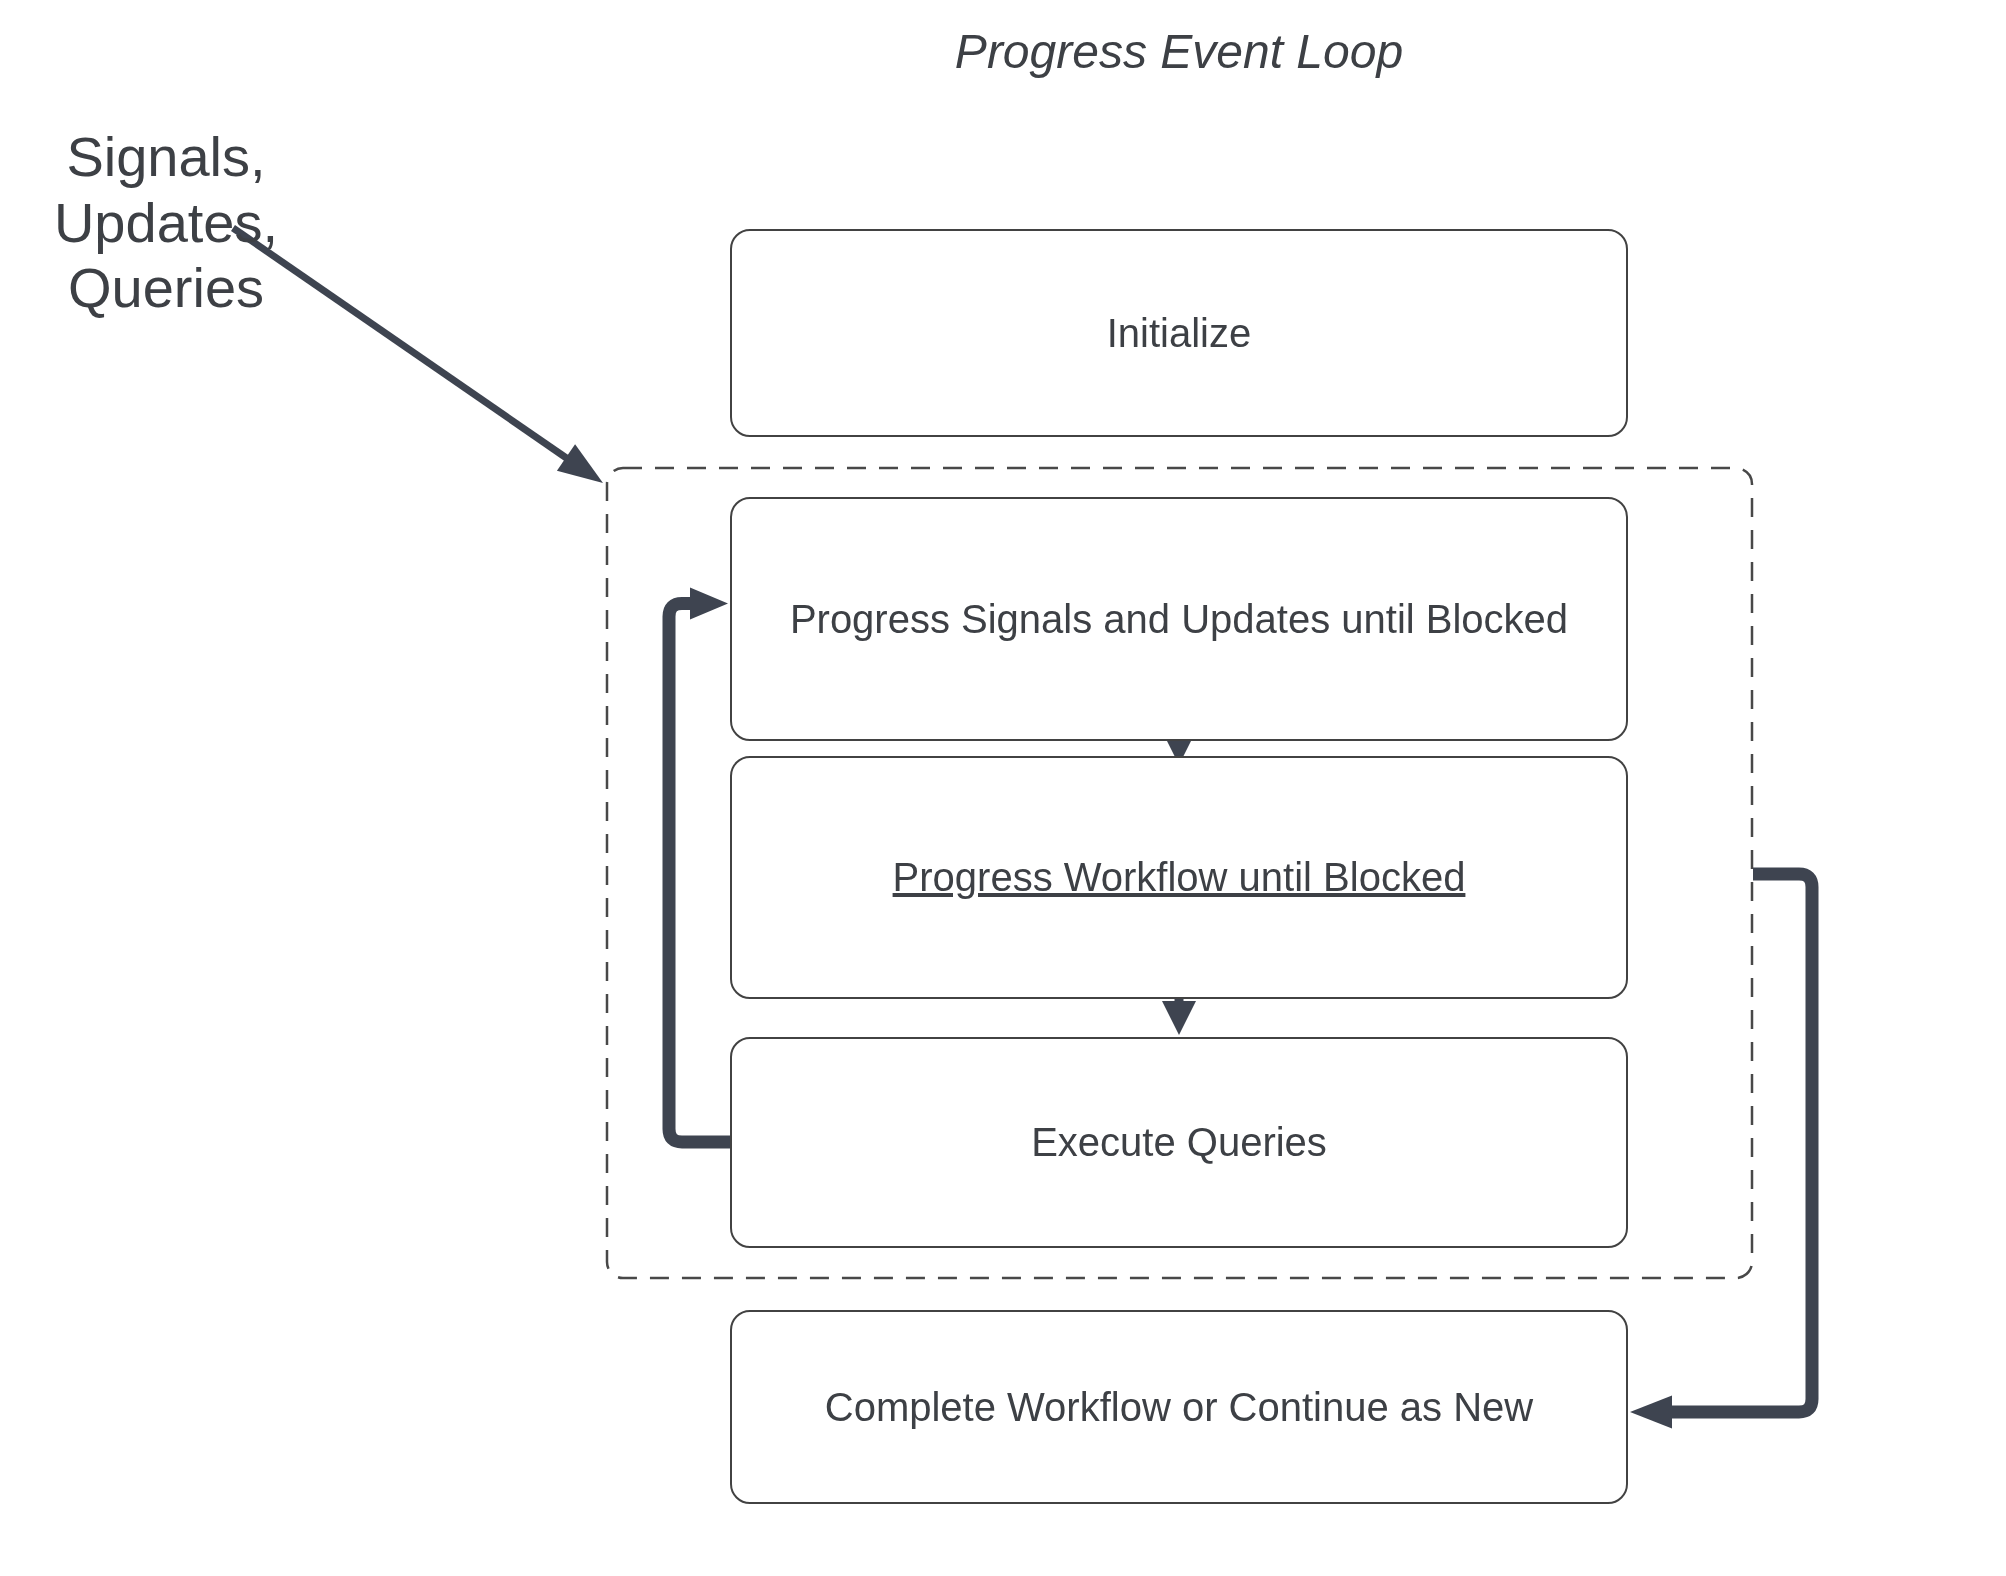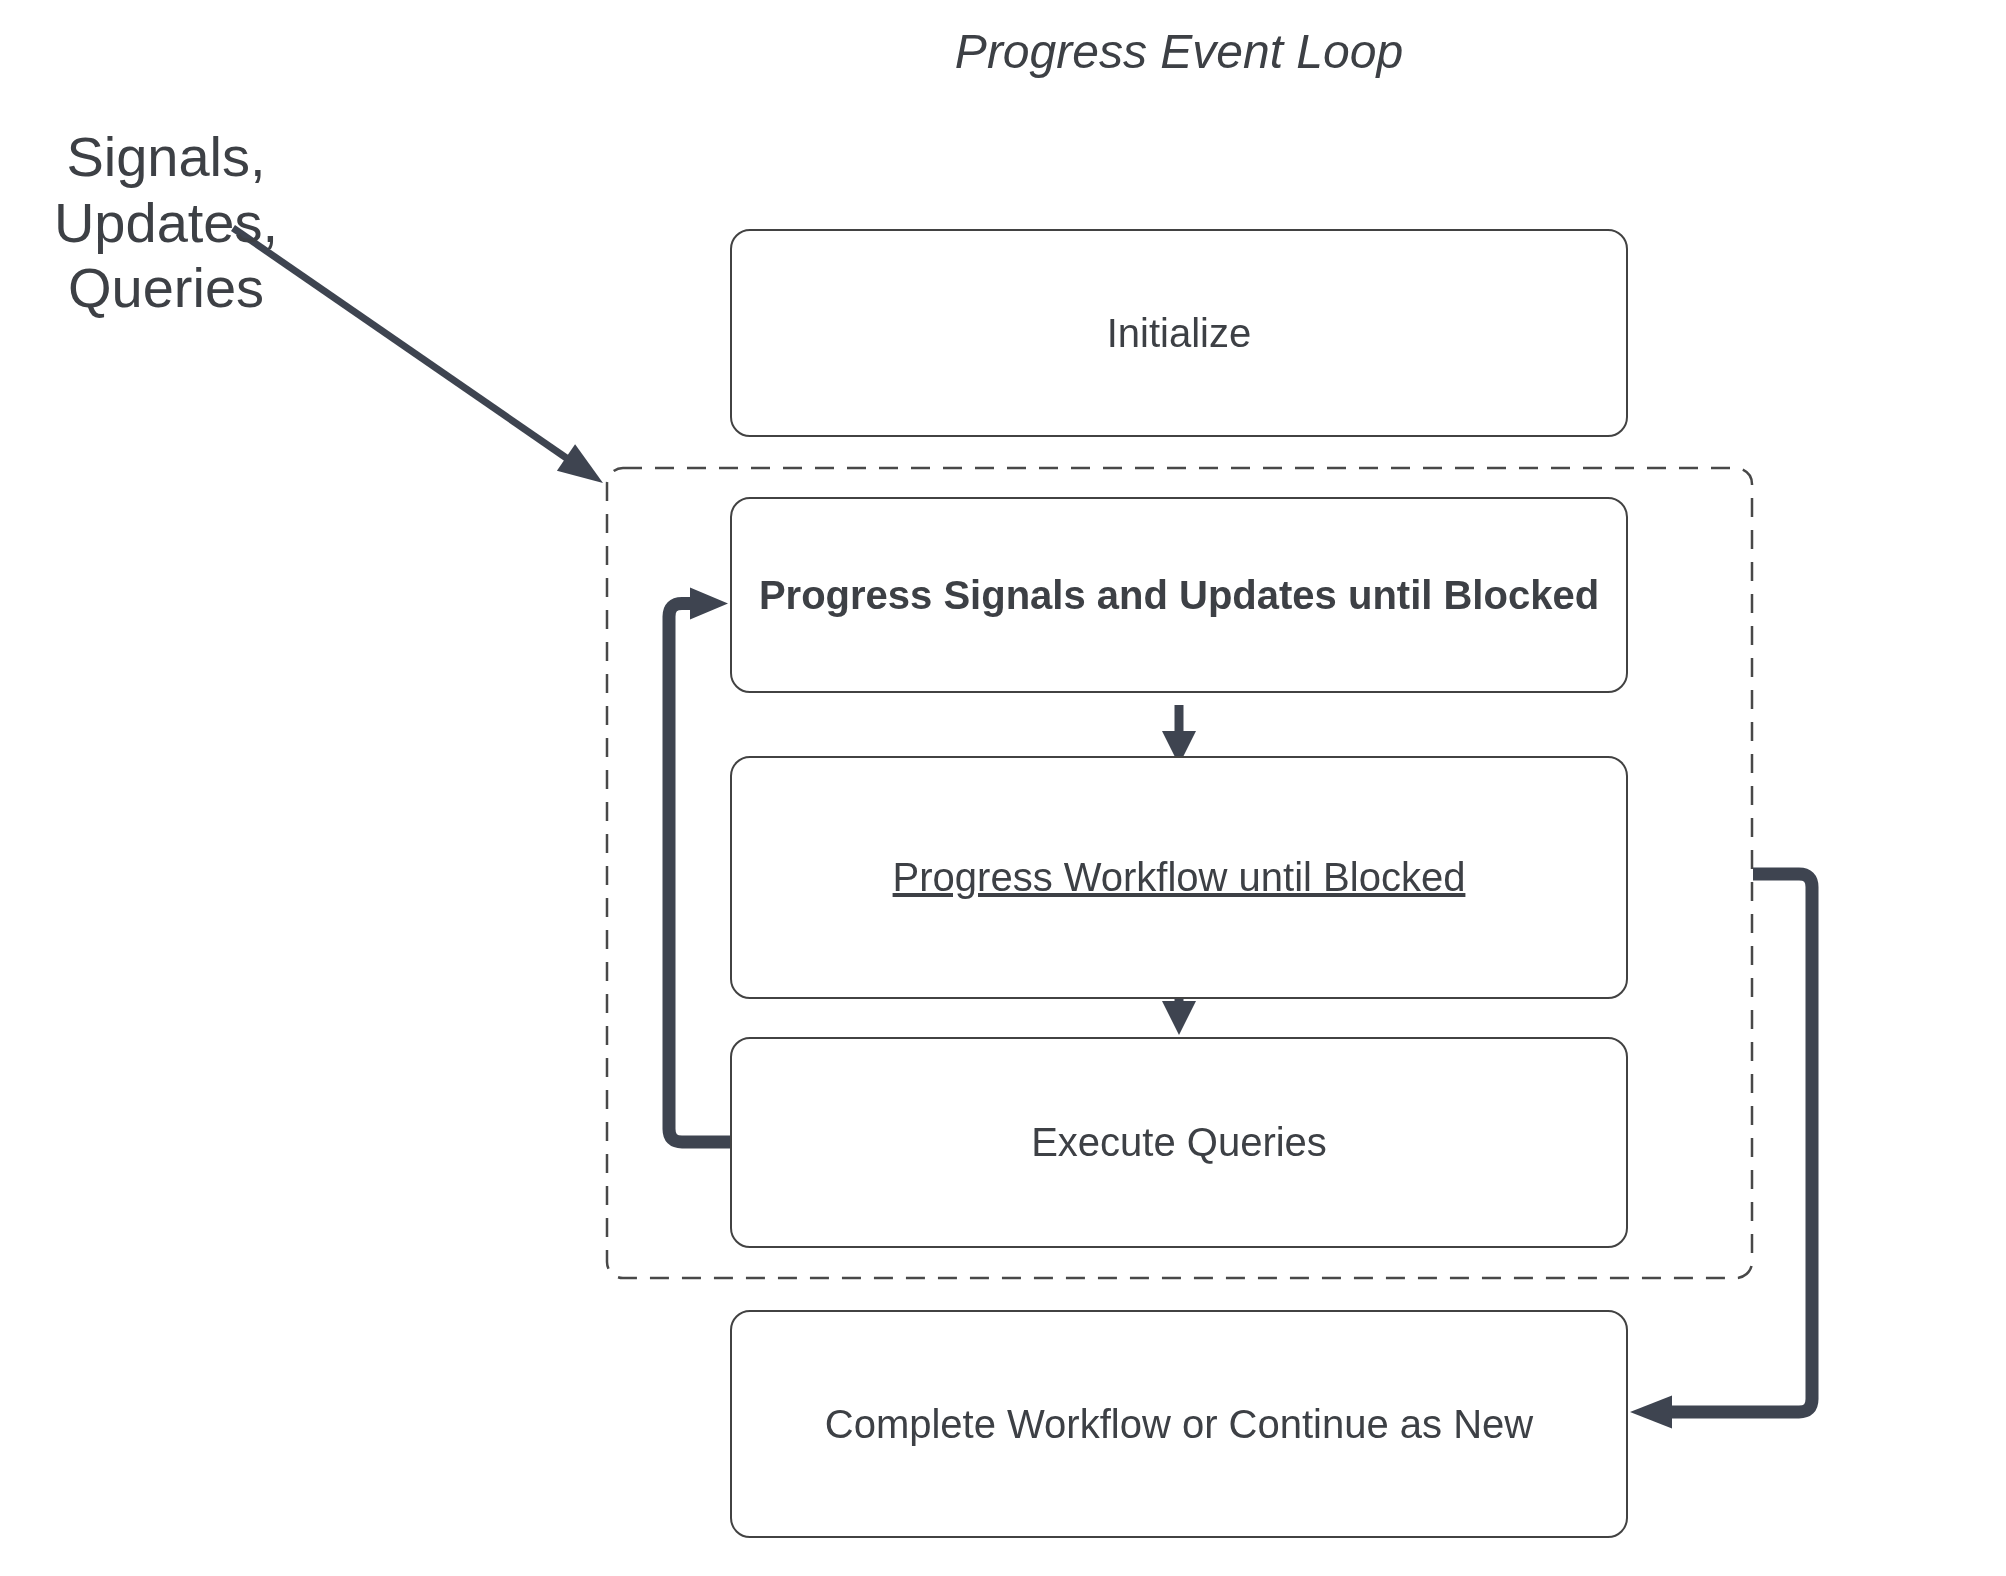--- a/index.html
+++ b/index.html
@@ -45,24 +45,24 @@
     border-radius: 20px;
     box-sizing: border-box;
     display: flex;
     align-items: center;
     justify-content: center;
     text-align: center;
     font-size: 40px;
     color: #3d4045;
   }
   .node-initialize        { top: 229px;  height: 208px; }
-  .node-progress-signals  { top: 497px;  height: 196px; font-weight: bold; }
+  .node-progress-signals  { top: 497px;  height: 244px; }
   .node-progress-workflow { top: 756px;  height: 243px; text-decoration: underline; }
   .node-execute-queries   { top: 1037px; height: 211px; }
-  .node-complete          { top: 1310px; height: 228px; }
+  .node-complete          { top: 1310px; height: 194px; }
 </style>
 </head>
 <body>
 
 <div class="canvas">
 
   <svg class="svg-layer" viewBox="0 0 2006 1576" xmlns="http://www.w3.org/2000/svg">
 
     <rect x="607" y="468" width="1145" height="810" rx="16" ry="16" fill="none" stroke="#484848" stroke-width="2.5" stroke-dasharray="19 13"></rect>
 

